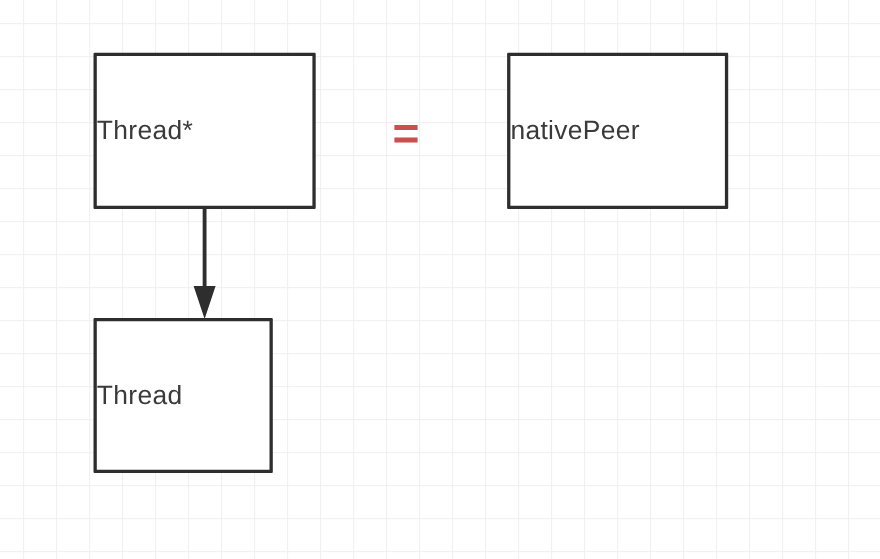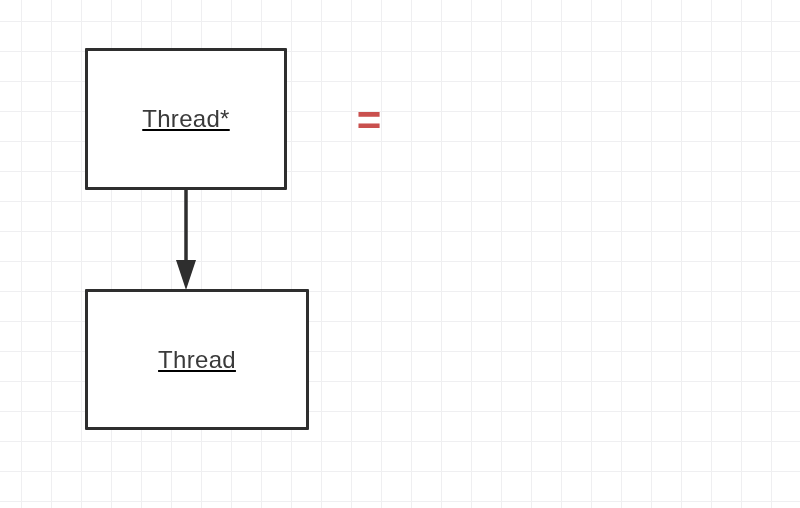--- a/index.html
+++ b/index.html
@@ -19,31 +19,29 @@
     background-size: 30px 30px;
     background-position: 21px 21px;
   }
   .node {
     position: absolute;
     background: #ffffff;
     border: 3px solid #2e2e2e;
     border-radius: 1px;
     display: flex;
     align-items: center;
-    justify-content: center;
-    text-decoration: underline;
   }
   .node-label {
     font-size: 24px;
     color: #3a3a3a;
     letter-spacing: 0.3px;
   }
   #node-thread-ptr  { left: 85px;  top: 48px;  width: 202px; height: 142px; }
   #node-native-peer { left: 461px; top: 48px;  width: 201px; height: 142px; }
-  #node-thread      { left: 85px;  top: 289px; width: 224px; height: 141px; }
+  #node-thread      { left: 85px;  top: 289px; width: 163px; height: 141px; }
   .equals {
     position: absolute;
     left: 346px;
     top: 98px;
     width: 46px;
     height: 46px;
     display: flex;
     align-items: center;
     justify-content: center;
     font-size: 42px;
@@ -74,20 +72,23 @@
 <div class="canvas">
 
   <div class="node" id="node-thread-ptr">
     <span class="node-label">Thread*</span>
   </div>
 
   <div class="equals">
     <span>=</span>
   </div>
 
+  <div class="node" id="node-native-peer">
+    <span class="node-label">nativePeer</span>
+  </div>
 
   <div class="connector">
     <svg width="24" height="101" viewBox="0 0 24 101" xmlns="http://www.w3.org/2000/svg">
       <line x1="12" y1="0" x2="12" y2="74" stroke="#2e2e2e" stroke-width="3.5"></line>
       <polygon points="2,70 22,70 12,100" fill="#2e2e2e"></polygon>
     </svg>
   </div>
 
   <div class="node" id="node-thread">
     <span class="node-label">Thread</span>

